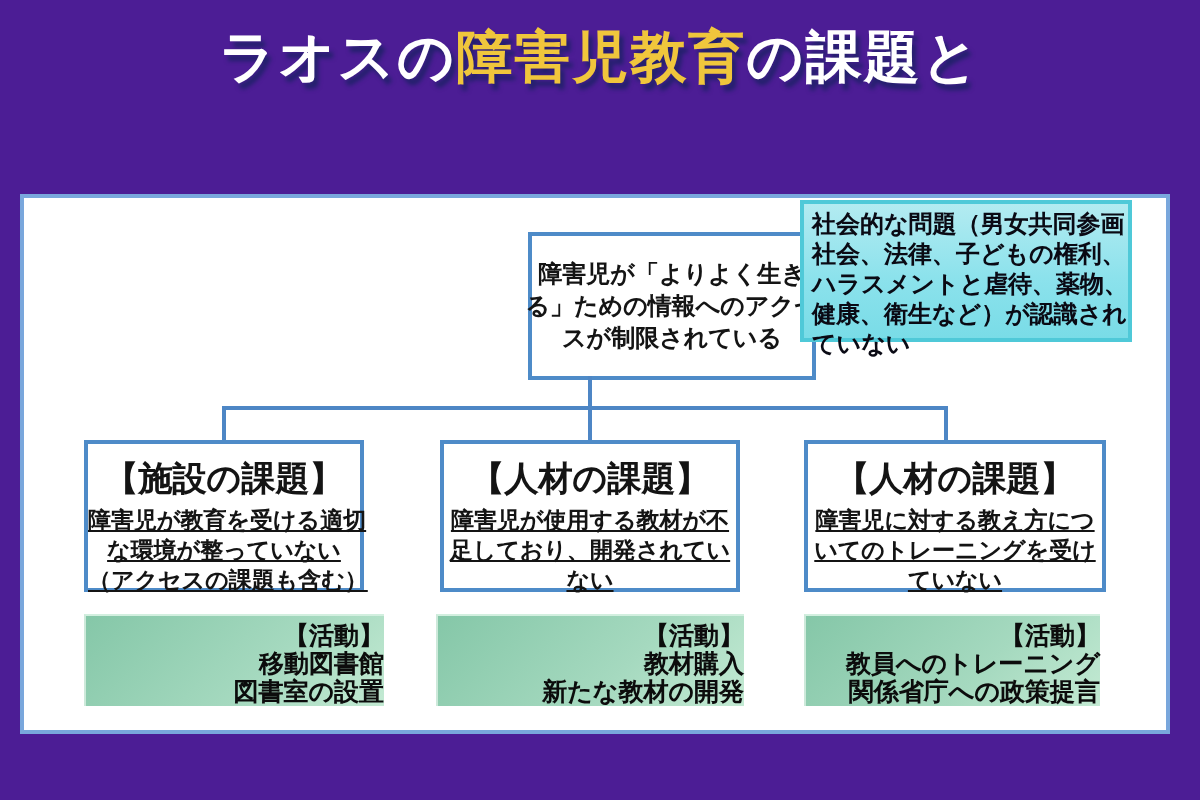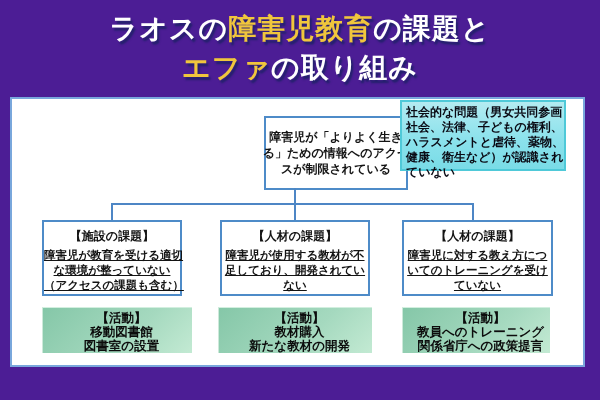--- a/index.html
+++ b/index.html
@@ -43,46 +43,45 @@
   }
   
   .connector { position:absolute; background:#4d86c5; }
   .v-root   { left:294px; top:188px; width:2px; height:17px; }
   .h-main   { left:111px; top:203px; width:363px; height:2px; }
   .v-left   { left:111px; top:203px; width:2px; height:18px; }
   .v-mid    { left:294px; top:203px; width:2px; height:18px; }
   .v-right  { left:472px; top:203px; width:2px; height:18px; }
   
   .challenge { top:220px; height:76px; }
-  .challenge .hd { margin-top:6px; font-size:12px; font-weight:700; }
+  .challenge .hd { margin-top:6px; font-size:17px; font-weight:700; }
   .challenge .bd { margin-top:3px; font-size:11.5px; font-weight:600; line-height:15px; white-space:pre;text-decoration:underline; }
   .c1 { left:42px;  width:140px; }
   .c2 { left:220px; width:150px; }
   .c3 { left:402px; width:151px;text-align:center; }
   
   .activity {
     position:absolute; top:307px; height:46px;
     background:linear-gradient(135deg,#85c7a8 0%,#a5d9bf 60%,#c3ead3 100%);
     border-top:1px solid #d2efdf; border-left:1px solid #cde9da;
-    box-sizing:border-box; text-align:center; color:#0c0c0c;
+    box-sizing:border-box; text-align:right; color:#0c0c0c;
     font-size:12.5px; font-weight:700; line-height:14px; white-space:pre;
     padding:3px 0 0 8px;
   }
   .a1 { left:42px;  width:150px; }
   .a2 { left:218px; width:154px; }
   .a3 { left:402px; width:148px; }
 </style>
 </head>
 <body>
 
 <div class="page">
 
   <div class="title">
     <div class="title-line"><span class="seg-white">ラオスの</span><span class="seg-yellow">障害児教育</span><span class="seg-white">の課題と</span></div>
-    <div class="title-line"><span class="seg-yellow">エファ</span><span class="seg-white">の取り組み</span></div>
   </div>
 
   <div class="panel"></div>
 
   <div class="bluebox root-box">障害児が「よりよく生き
 る」ための情報へのアクセ
 スが制限されている</div>
 
   <div class="note">社会的な問題（男女共同参画
 社会、法律、子どもの権利、

